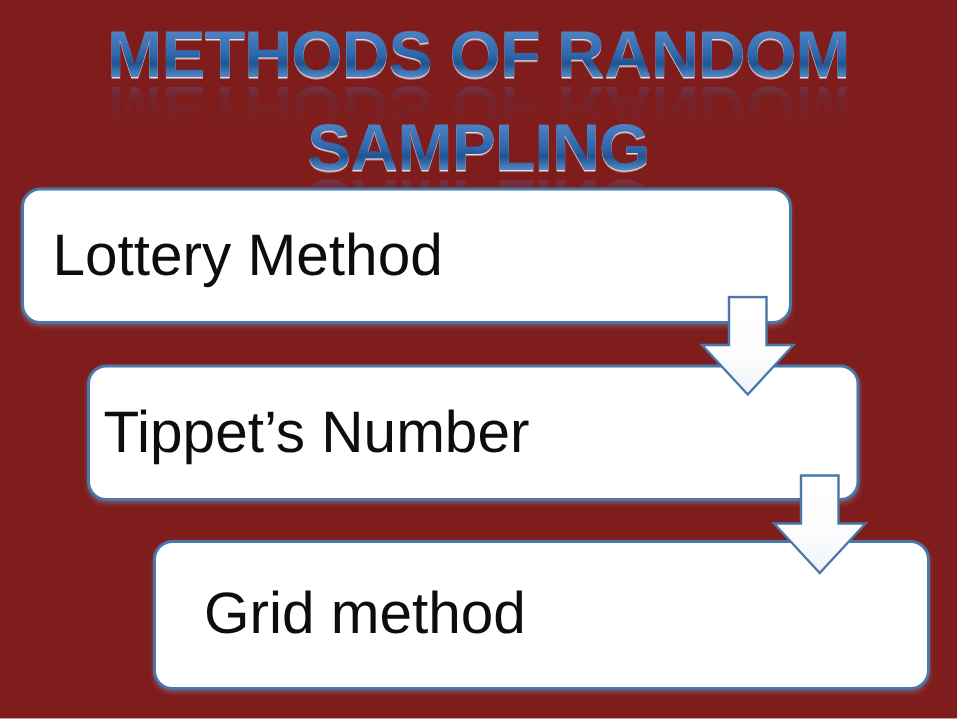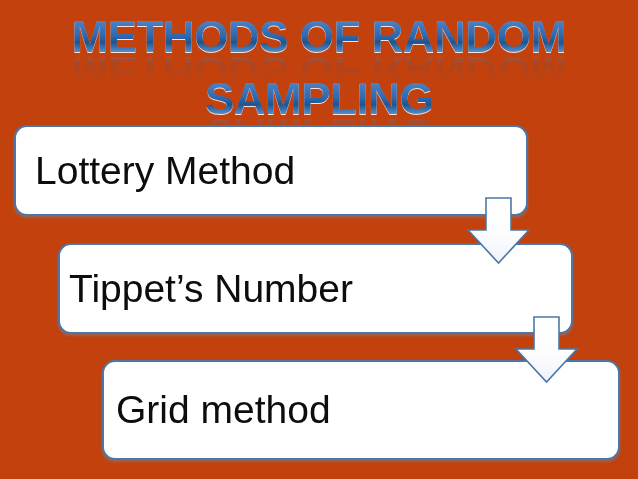--- a/index.html
+++ b/index.html
@@ -4,21 +4,21 @@
 <style>
   html, body {
     margin: 0;
     padding: 0;
     background: #ffffff;
   }
   #slide {
     position: relative;
     width: 638px;
     height: 479px;
-    background: #c2410c;
+    background: #7f1d1d;
     overflow: hidden;
     font-family: "Liberation Sans", sans-serif;
   }
 
   
   .title-block {
     position: absolute;
     left: 0;
     top: 14px;
     width: 638px;
@@ -80,21 +80,21 @@
     color: #0d0d0d;
     white-space: nowrap;
   }
 
   #box1 { left: 14px;  top: 125px; width: 514px; height: 91px; }
   #box2 { left: 58px;  top: 243px; width: 515px; height: 91px; }
   #box3 { left: 102px; top: 360px; width: 518px; height: 100px; }
 
   #box1 .plabel { padding-left: 19px; text-align: right; }
   #box2 .plabel { padding-left: 9px; }
-  #box3 .plabel { padding-left: 12px; }
+  #box3 .plabel { padding-left: 32px; }
 
   
   .barrow {
     position: absolute;
     z-index: 5;
   }
   #arrow1 { left: 466px; top: 197px; width: 65px; height: 68px; }
   #arrow2 { left: 514px; top: 316px; width: 65px; height: 68px; }
 </style>
 </head>

